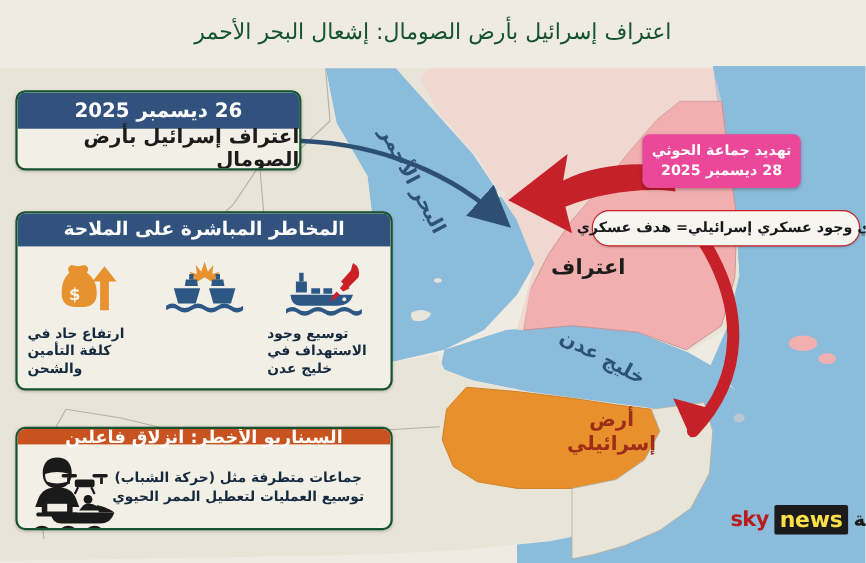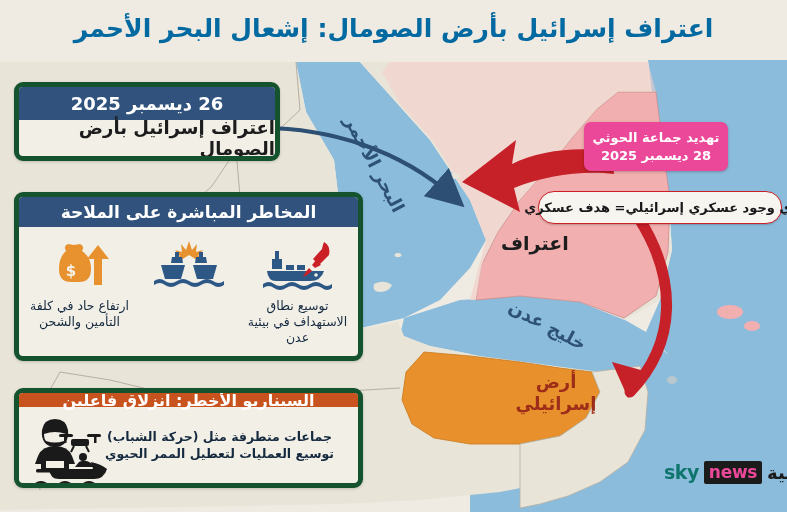--- a/index.html
+++ b/index.html
@@ -14,27 +14,27 @@
   .map-layer{position:absolute;inset:0;}
   .map-svg{position:absolute;left:0;top:0;width:787px;height:512px;}
 
   
   .title-bar{
     position:absolute;left:0;top:0;width:787px;height:56px;
     background:#efebe3;display:flex;align-items:center;justify-content:center;
     z-index:40;
   }
   .title-bar .title-text{
-    font-size:25px;font-weight:bold;color:#0369a1;letter-spacing:0px;
+    font-size:20px;font-weight:normal;color:#14532d;letter-spacing:0px;
     direction:rtl;white-space:nowrap;
   }
 
   
   .card{
-    position:absolute;background:#f2efe7;border:5px solid #14532d;
+    position:absolute;background:#f2efe7;border:2px solid #14532d;
     border-radius:9px;box-shadow:0 1px 3px rgba(0,0,0,.18);
     overflow:hidden;z-index:30;
   }
   .card-head{
     color:#fff;font-weight:bold;text-align:center;direction:rtl;
     display:flex;align-items:center;justify-content:center;
   }
   .head-navy{background:#30527c;}
   .head-orange{background:#c9531f;}
   .card-body{direction:rtl;color:#1c1c1c;padding-left:37px;}
@@ -51,22 +51,22 @@
   #risks-card{left:14px;top:192px;width:339px;}
   #risks-card .card-head{height:30px;font-size:17px;}
   #risks-card .risk-grid{
     display:flex;flex-direction:row-reverse;padding:10px 6px 10px 6px;
     gap:0px;align-items:flex-start;
   }
   .risk-col{flex:1 1 33.33%;display:flex;flex-direction:column;align-items:center;}
   .risk-ico{height:54px;display:flex;align-items:flex-end;justify-content:center;}
   .risk-ico svg{display:block;}
   .risk-label{
-    margin-top:7px;font-size:12.5px;line-height:1.28;font-weight:normal;
-    text-align:center;direction:rtl;color:#15293f;padding:0 3px;
+    margin-top:7px;font-size:12.5px;line-height:1.28;font-weight:bold;
+    text-align:left;direction:rtl;color:#15293f;padding:0 3px;
   }
 
   
   #scenario-card{left:14px;top:388px;width:339px;}
   #scenario-card .card-head{height:14px;font-size:16px;}
   #scenario-card .scen-body{
     display:flex;flex-direction:row-reverse;align-items:center;
     padding:8px 8px;gap:6px;min-height:60px;
   }
   .scen-hacker{flex:0 0 56px;display:flex;align-items:center;justify-content:center;}
@@ -116,23 +116,23 @@
   #label-somali{
     left:510px;top:371px;color:#9d2c18;font-size:18px;text-align:center;
     line-height:1.2;width:92px;white-space:normal;
   }
 
   
   #logo{
     position:absolute;left:664px;top:461px;height:22px;z-index:35;
     display:flex;flex-direction:row;align-items:center;gap:5px;direction:ltr;
   }
-  .logo-sky{color:#0f766e;font-size:19px;font-weight:bold;letter-spacing:-0.5px;}
+  .logo-sky{color:#b91c1c;font-size:19px;font-weight:bold;letter-spacing:-0.5px;}
   .logo-news{
-    background:#1b1b1b;color:#ec4899;font-size:17px;font-weight:bold;
+    background:#1b1b1b;color:#fde047;font-size:20px;font-weight:bold;
     padding:1px 5px 2px 5px;border-radius:2px;letter-spacing:-0.3px;
   }
   .logo-ar{color:#1b1b1b;font-size:18px;font-weight:bold;direction:rtl;}
 </style>
 </head>
 <body>
 
 <div id="stage">
 
   <div class="map-layer">
@@ -276,21 +276,21 @@
                        l0,4 q-5,4 -10,0 q-6,-4 -12,0 q-6,4 -12,0 q-6,-4 -12,0 q-6,4 -12,0
                        q-5,-4 -11,0 Z"></path>
             </g>
             <g fill="#cc2027">
               <path d="M62,3 q7,4 5,13 l-10,10 l-6,-6 l9,-10 q1,-5 2,-7 Z"></path>
               <path d="M54,21 l5,5 l-6,3 l-3,-3 Z"></path>
               <path d="M47,29 q-4,4 -6,9 q5,-2 9,-6 Z"></path>
             </g>
           </svg>
         </div>
-        <div class="risk-label">توسيع نطاق الاستهداف في بيئية عدن</div>
+        <div class="risk-label">توسيع وجود الاستهداف في خليج عدن</div>
       </div>
 
     </div>
   </div>
 
   <div class="card" id="scenario-card">
     <div class="card-head head-orange">
       <span>السيناريو الأخطر: انزلاق فاعلين</span>
     </div>
     <div class="card-body scen-body">

